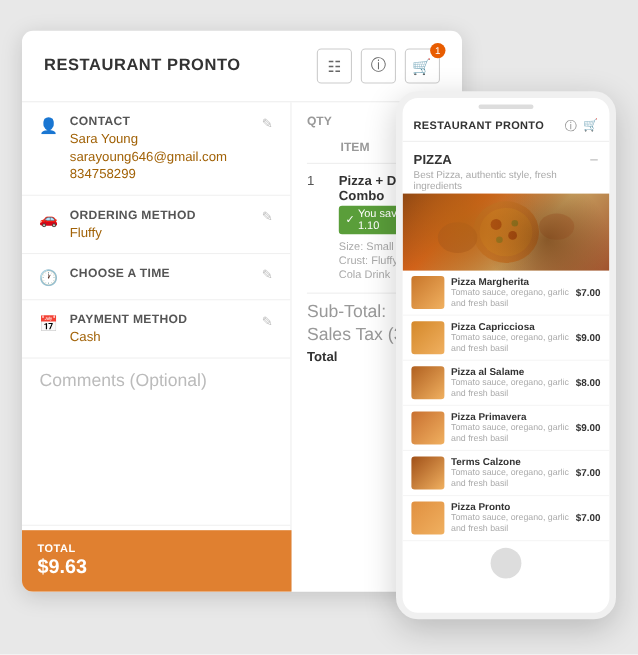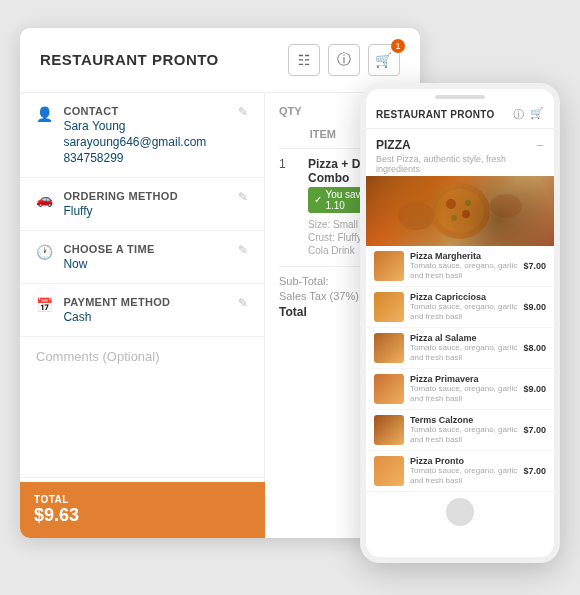--- a/index.html
+++ b/index.html
@@ -119,39 +119,39 @@
     .section-label {
       font-size: 11px;
       font-weight: bold;
       color: #555;
       text-transform: uppercase;
       letter-spacing: 0.3px;
     }
 
     .section-value {
       font-size: 12px;
-      color: #0c4a6e;
+      color: #a16207;
       margin-top: 2px;
     }
 
     .section-edit {
       color: #bbb;
       font-size: 12px;
       cursor: pointer;
       flex-shrink: 0;
     }
 
     .comments-area {
       padding: 12px 16px;
       flex: 1;
     }
 
     .comments-placeholder {
       color: #bbb;
-      font-size: 13px;
+      font-size: 16px;
     }
 
     .terms-section {
       padding: 10px 16px;
       border-top: 1px solid #f0f0f0;
       font-size: 10px;
       color: #999;
     }
 
     .terms-section .terms-title {
@@ -263,21 +263,21 @@
     .divider {
       border: none;
       border-top: 1px solid #eee;
       margin: 8px 0;
     }
 
     .summary-row {
       display: flex;
       justify-content: space-between;
       color: #999;
-      font-size: 11px;
+      font-size: 16px;
       margin-bottom: 3px;
     }
 
     .summary-row.total {
       color: #333;
       font-weight: bold;
       font-size: 12px;
     }
 
     
@@ -451,21 +451,20 @@
             <div class="section-label">ORDERING METHOD</div>
             <div class="section-value">Fluffy</div>
           </div>
           <span class="section-edit">✎</span>
         </div>
 
         <div class="section-item">
           <span class="section-icon">🕐</span>
           <div class="section-content">
             <div class="section-label">CHOOSE A TIME</div>
-            <div class="section-value">Now</div>
           </div>
           <span class="section-edit">✎</span>
         </div>
 
         <div class="section-item">
           <span class="section-icon">📅</span>
           <div class="section-content">
             <div class="section-label">PAYMENT METHOD</div>
             <div class="section-value">Cash</div>
           </div>

